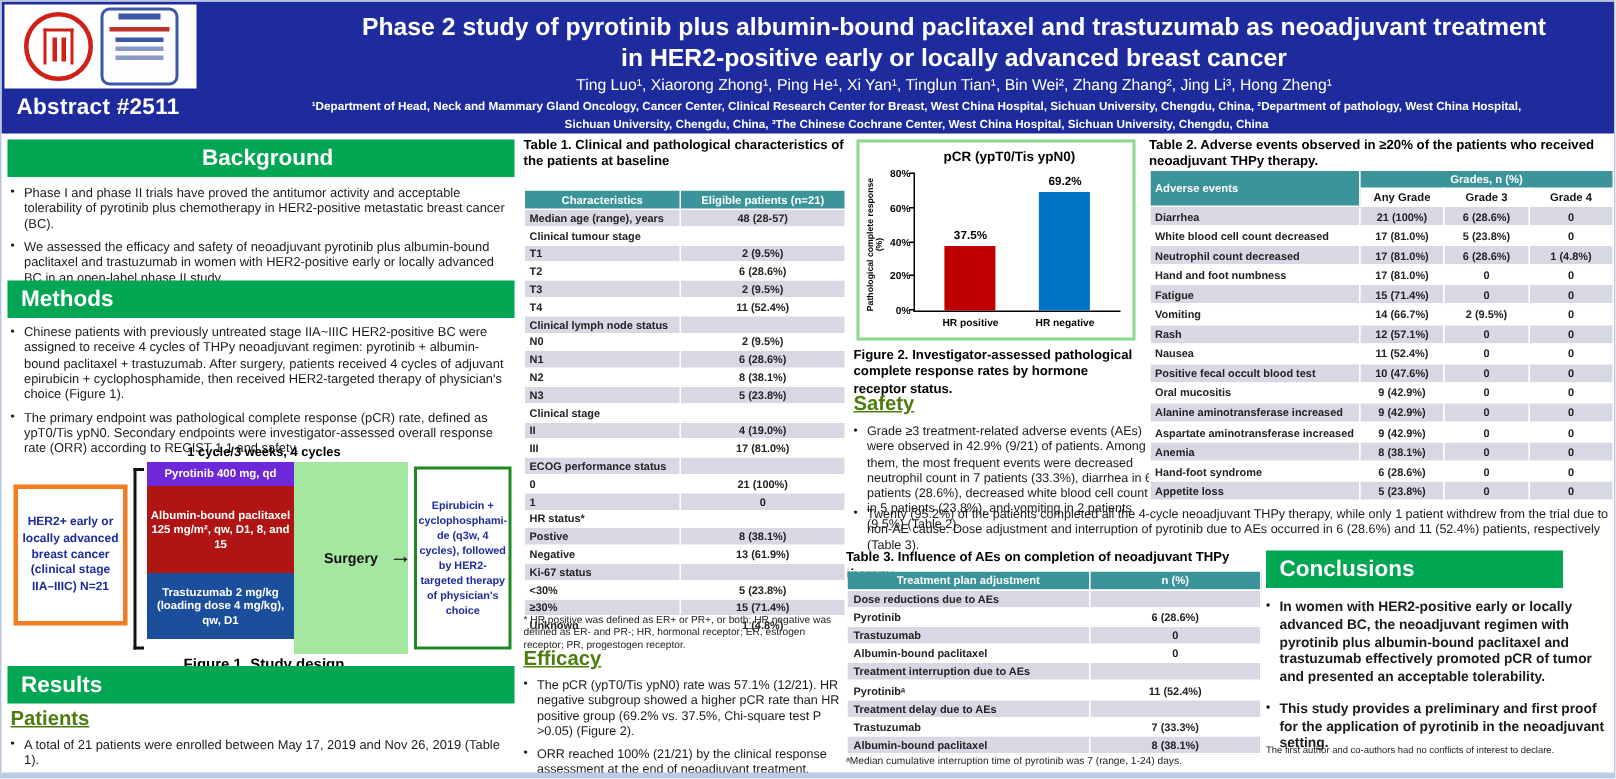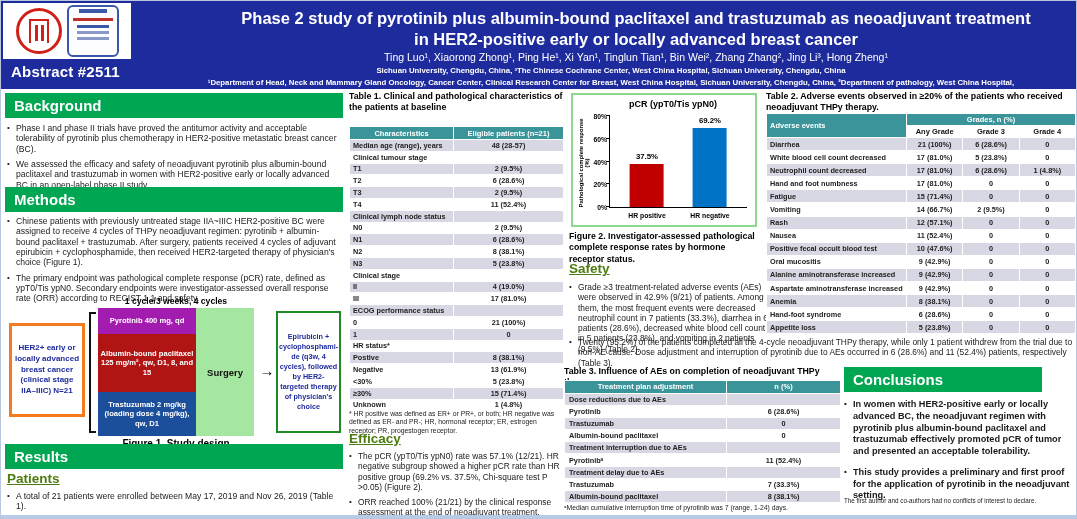--- a/index.html
+++ b/index.html
@@ -31,24 +31,24 @@
   .bullet .tx { flex:1; }
   .lcol .bullets { font-size:8.6px; line-height:1.2; }
   .caption { position:absolute; font-weight:bold; color:#000; }
 
   
   .cycle-label { position:absolute; left:85px; top:295px; width:180px; text-align:center; font-size:8.6px; font-weight:bold; }
   .pt-box { position:absolute; left:8px; top:322px; width:76px; height:94px; border:3px solid #f47b20; color:#1e2b9c; font-size:8px; font-weight:bold; display:flex; align-items:center; justify-content:center; text-align:center; line-height:1.35; padding:2px; background:#fff; }
   .bracket { position:absolute; left:88px; top:311px; width:7px; height:121px; border-left:2.5px solid #111; border-top:2.5px solid #111; border-bottom:2.5px solid #111; }
   .stack { position:absolute; left:97px; top:307px; width:98px; height:128px; display:flex; flex-direction:column; }
   .stack > div { color:#fff; font-weight:bold; font-size:7.6px; display:flex; align-items:center; justify-content:center; text-align:center; line-height:1.25; padding:1px 2px; }
-  .drug-green { background:#a21caf; height:26px; }
+  .drug-green { background:#6d28d9; height:16px; }
   .drug-red { background:#b01513; height:58px; }
   .drug-blue { background:#1b4e9b; height:44px; }
-  .surgery { position:absolute; left:195px; top:307px; width:58px; height:128px; background:#a5e6a0; display:flex; align-items:center; justify-content:center; font-size:9.5px; font-weight:bold; color:#111; }
+  .surgery { position:absolute; left:195px; top:307px; width:76px; height:128px; background:#a5e6a0; display:flex; align-items:center; justify-content:center; font-size:9.5px; font-weight:bold; color:#111; }
   .f1-arrow { position:absolute; left:257px; top:361px; width:18px; text-align:center; font-size:15px; font-weight:bold; color:#000; }
   .post-box { position:absolute; left:275px; top:310px; width:65px; height:122px; border:2.5px solid #1f8a24; color:#1e2b9c; font-size:7.2px; font-weight:bold; display:flex; align-items:center; justify-content:center; text-align:center; line-height:1.4; padding:2px; background:#fff; }
   .fig1-cap { left:75px; top:437px; width:200px; text-align:center; font-size:10px; }
 
   
   table { border-collapse:collapse; table-layout:fixed; }
   .ttl { position:absolute; font-size:8.8px; font-weight:bold; line-height:1.25; color:#000; }
   .dtab { position:absolute; }
   .dtab th { background:#3a9499; color:#fff; font-weight:bold; border:1px solid #fff; }
   .dtab td { border:1px solid #fff; color:#222; font-weight:bold; }
@@ -112,27 +112,27 @@
           <div class="txt"></div>
         </div>
     </div>
     <div class="abstract-no">Abstract #2511</div>
     <div class="hdr-title">
       <div>Phase 2 study of pyrotinib plus albumin-bound paclitaxel and trastuzumab as neoadjuvant treatment</div>
       <div>in HER2-positive early or locally advanced breast cancer</div>
     </div>
     <div class="hdr-authors">Ting Luo¹, Xiaorong Zhong¹, Ping He¹, Xi Yan¹, Tinglun Tian¹, Bin Wei², Zhang Zhang², Jing Li³, Hong Zheng¹</div>
     <div class="hdr-affil">
+      <div>¹Department of Head, Neck and Mammary Gland Oncology, Cancer Center,  Clinical Research Center for Breast, West China Hospital, Sichuan University, Chengdu, China, ²Department of pathology, West China Hospital,</div>
       <div>Sichuan University, Chengdu, China, ³The Chinese Cochrane Center, West China Hospital, Sichuan University, Chengdu, China</div>
-      <div>¹Department of Head, Neck and Mammary Gland Oncology, Cancer Center,  Clinical Research Center for Breast, West China Hospital, Sichuan University, Chengdu, China, ²Department of pathology, West China Hospital,</div>
     </div>
   </div>
 
   <div class="lcol">
-    <div class="secbar" style="left:4px; top:92px; width:338px;">Background</div>
+    <div class="secbar" style="left:4px; top:92px; width:338px;text-align:center;">Background</div>
     <div class="bullets" style="left:6px; top:122px; width:334px;">
         <div class="bullet">
           <span class="mk">•</span>
           <span class="tx">Phase I and phase II trials have proved the antitumor activity and acceptable tolerability of pyrotinib plus chemotherapy in HER2-positive metastatic breast cancer (BC).</span>
         </div>
         <div class="bullet">
           <span class="mk">•</span>
           <span class="tx">We assessed the efficacy and safety of neoadjuvant pyrotinib plus albumin-bound paclitaxel and trastuzumab in women with HER2-positive early or locally advanced BC in an open-label phase II study.</span>
         </div>
       </div>
@@ -257,20 +257,24 @@
           <td>HR status*</td>
           <td class="val"></td>
         </tr>
         <tr class="odd">
           <td class="ind">Postive</td>
           <td class="val">8 (38.1%)</td>
         </tr>
         <tr class="even">
           <td class="ind">Negative</td>
           <td class="val">13 (61.9%)</td>
+        </tr>
+        <tr class="odd">
+          <td>Ki-67 status</td>
+          <td class="val"></td>
         </tr>
         <tr class="even">
           <td class="ind">&lt;30%</td>
           <td class="val">5 (23.8%)</td>
         </tr>
         <tr class="odd">
           <td class="ind">≥30%</td>
           <td class="val">15 (71.4%)</td>
         </tr>
         <tr class="even">

